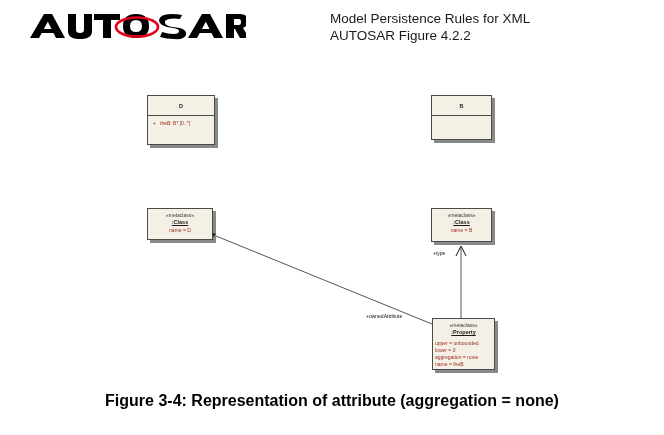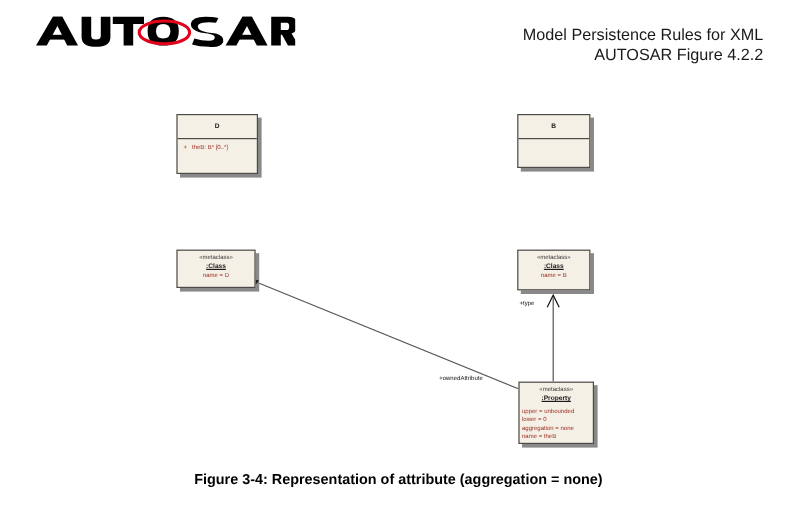--- a/index.html
+++ b/index.html
@@ -24,23 +24,23 @@
   }
   #logo {
     position: absolute;
     left: 28px; top: 12px;
     width: 218px; height: 34px;
   }
   #logo svg { display: block; }
 
   #doc-title {
     position: absolute;
-    left: 330px; top: 20px;
+    left: 330px; top: 10px;
     width: 306px;
-    text-align: right;
+    text-align: left;
     font-size: 13.5px;
     line-height: 17px;
     color: #1a1a1a;
   }
   #doc-title .line { display: block; white-space: nowrap; }
 
   
   #canvas {
     position: absolute;
     left: 0; top: 62px;
@@ -135,21 +135,21 @@
   }
   #label-type  { left: 433px; top: 188px; }
   #label-owned { left: 366px; top: 251px; }
 
   
   #caption {
     position: absolute;
     left: 0; top: 392px;
     width: 664px;
     text-align: center;
-    font-size: 12px;
+    font-size: 16px;
     font-weight: bold;
     color: #000;
   }
 </style>
 </head>
 <body>
 
 <div id="header">
 
   <div id="logo">

